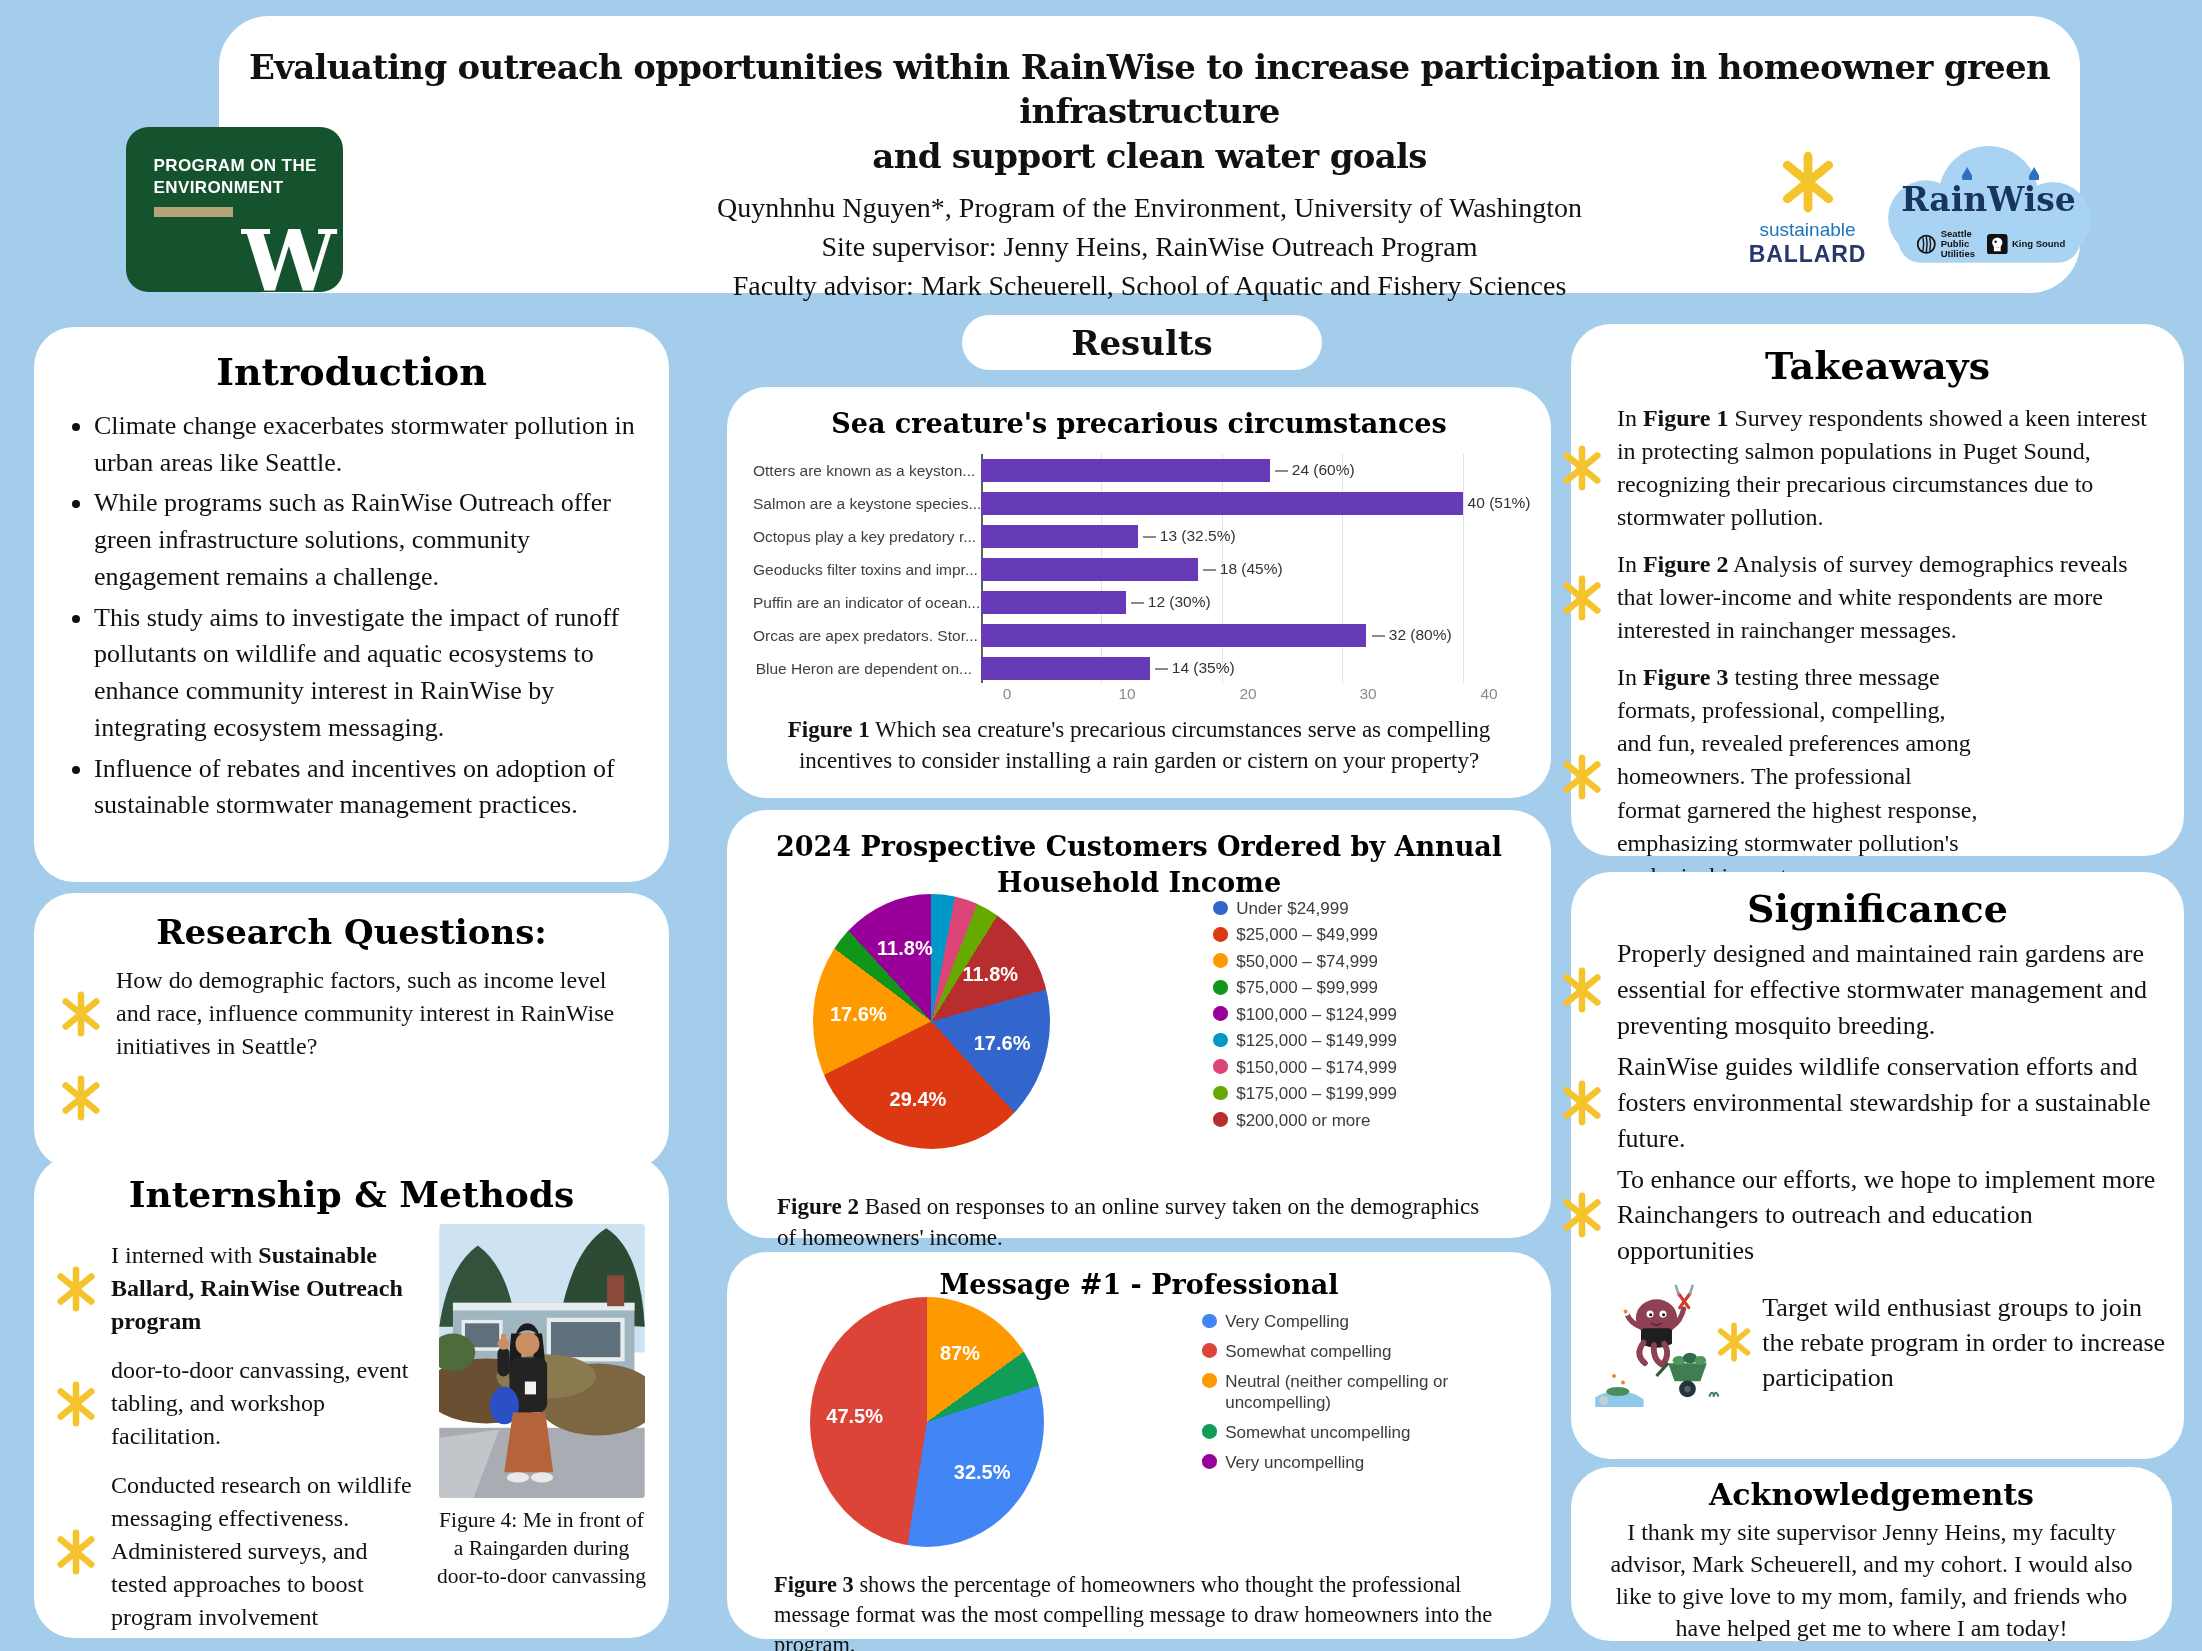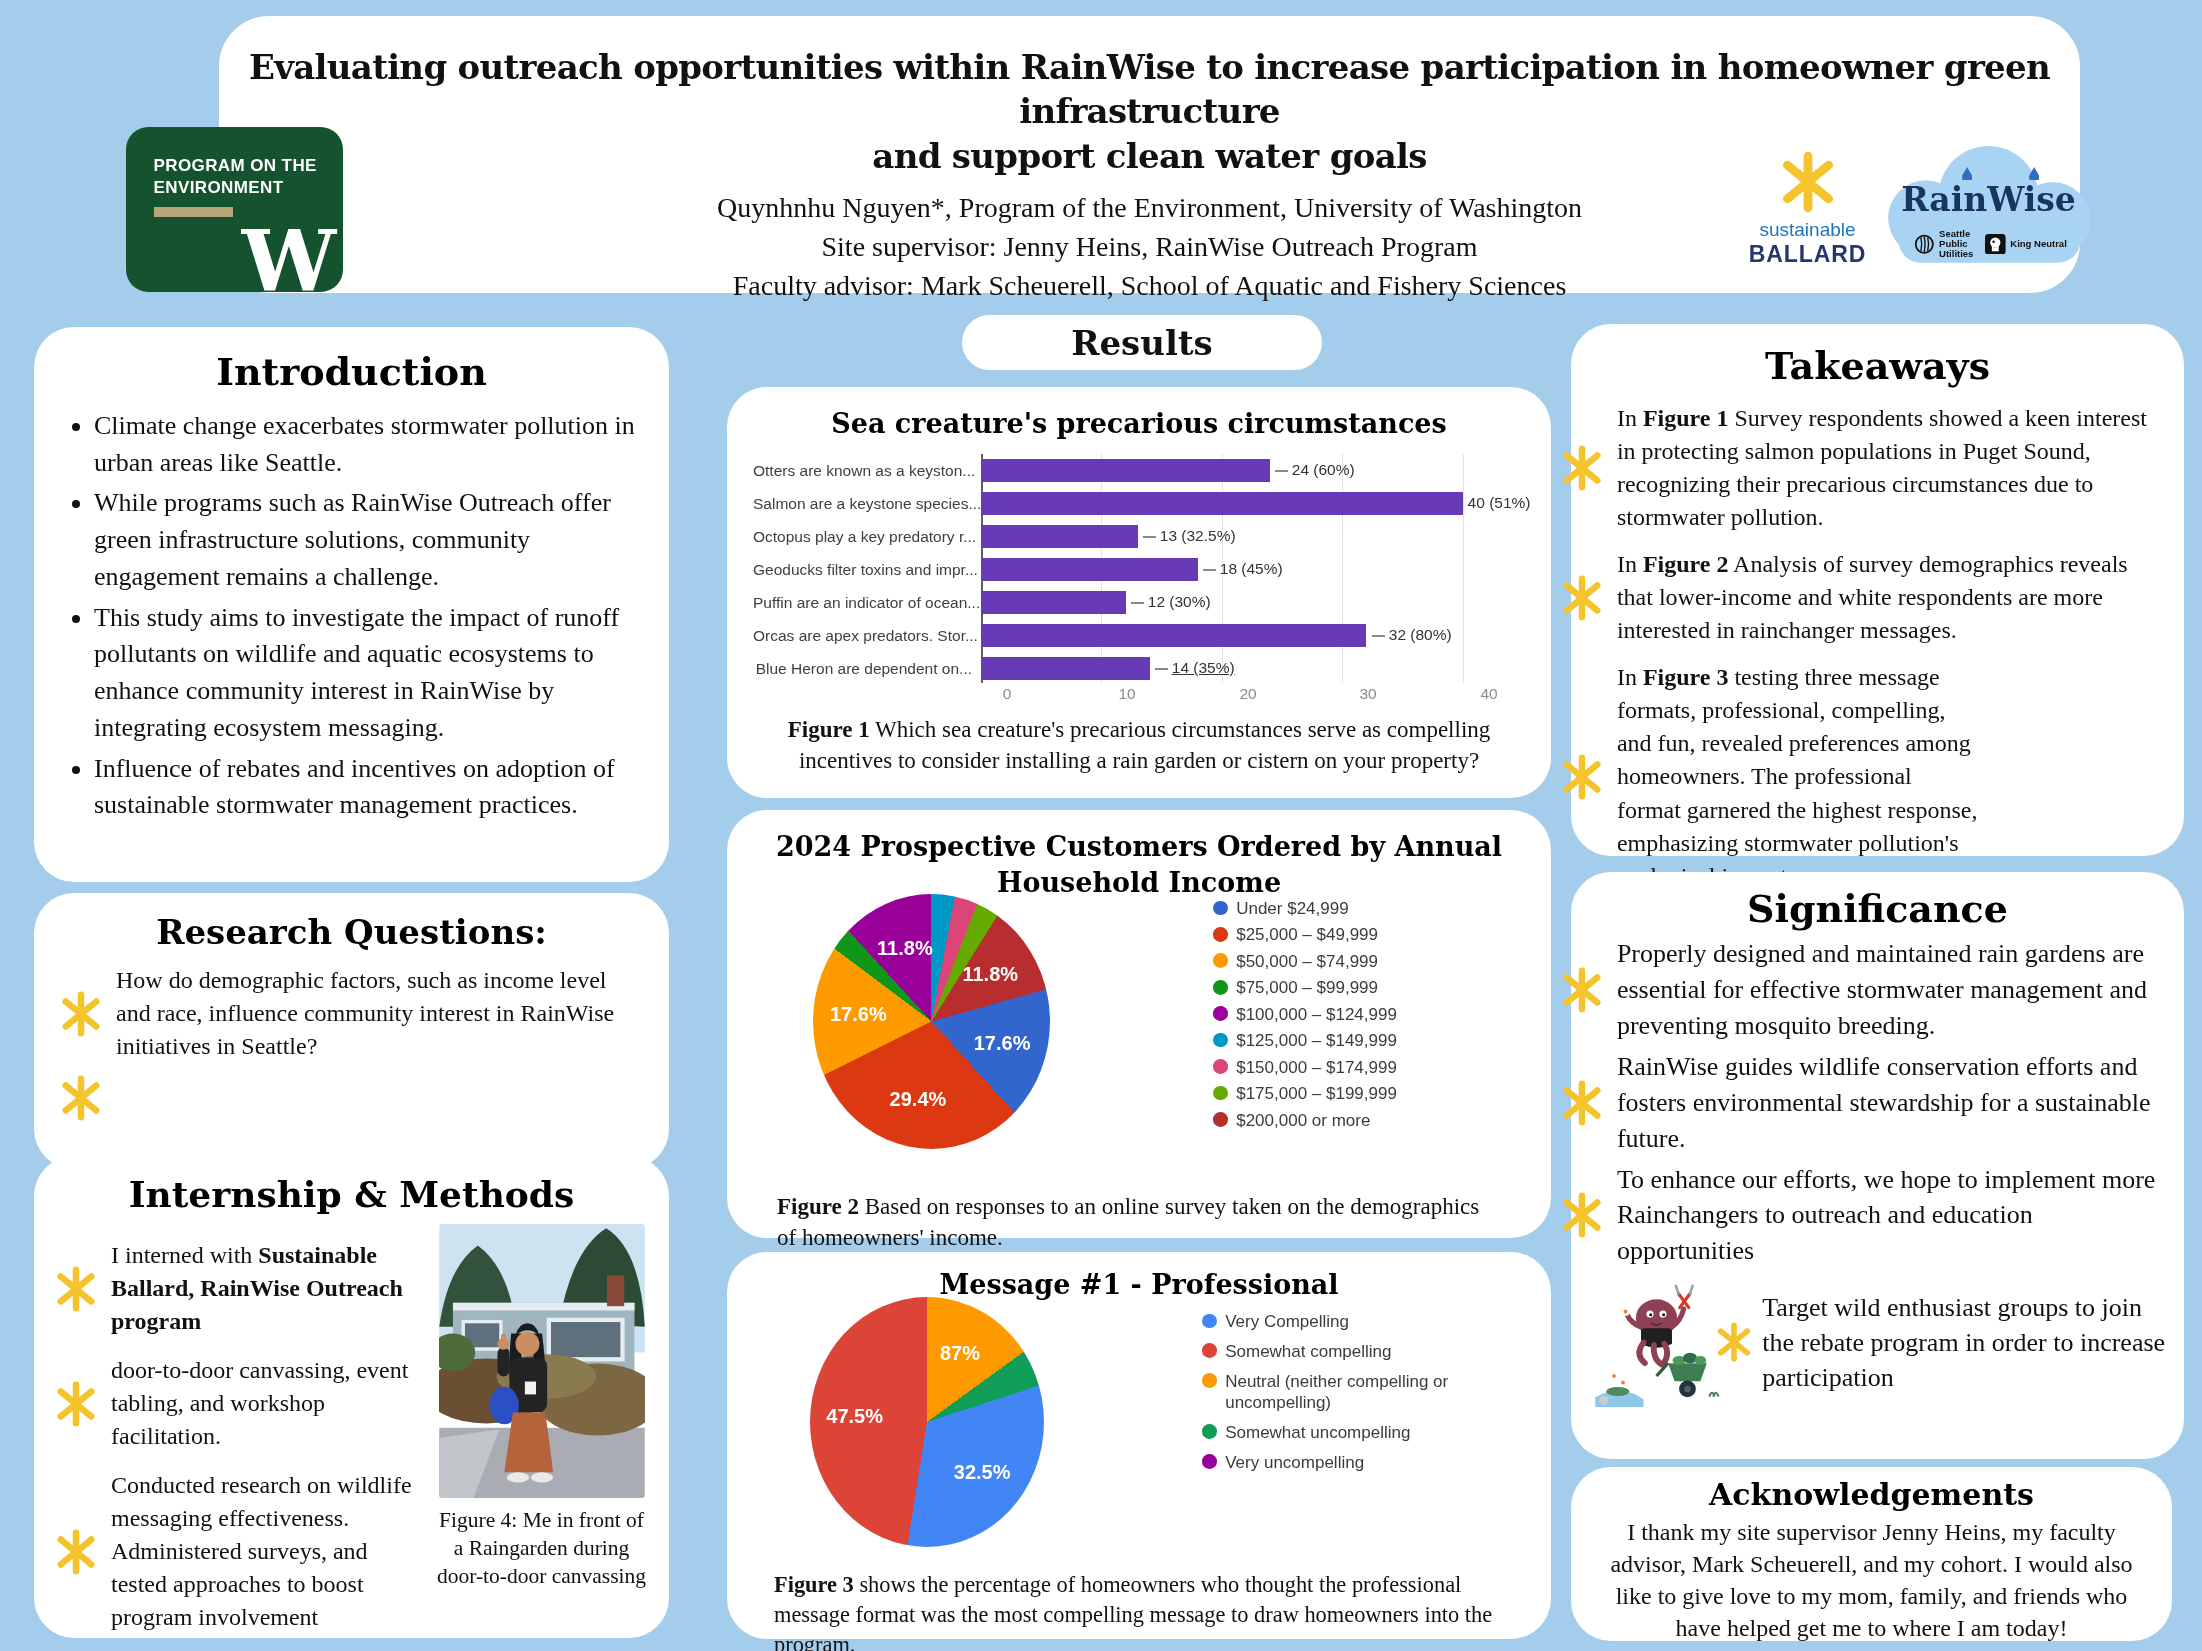--- a/index.html
+++ b/index.html
@@ -187,21 +187,21 @@
           <div>Utilities</div>
         </div>
       </div>
       <div class="kc">
         <svg width="20.6" height="20.6" viewBox="0 0 24 24">
           <rect x="0" y="0" width="24" height="24" rx="4" fill="#111"></rect>
           <circle cx="12" cy="10" r="6" fill="#fff"></circle>
           <circle cx="10" cy="9" r="1.4" fill="#111"></circle>
           <path d="M8 14 q4 4 8 0 v6 h-8 z" fill="#fff"></path>
         </svg>
-        <div class="kc-text">King Neutral</div>
+        <div class="kc-text">King Sound</div>
       </div>
     </div>
   </div>
 
   <div class="results-pill">
     <span>Results</span>
   </div>
 
   <section class="card intro">
     <h2>Introduction</h2>
@@ -358,21 +358,21 @@
             <div class="blab">Orcas are apex predators. Stor...</div>
             <div class="btrack">
               <div class="bbar" style="width: 385px; background: rgb(103, 58, 183);"></div>
               <span class="bval dash" style="left: 391px;">32 (80%)</span>
             </div>
           </div>
           <div class="brow">
             <div class="blab">Blue Heron are dependent on...</div>
             <div class="btrack">
               <div class="bbar" style="width: 169px; background: rgb(103, 58, 183);"></div>
-              <span class="bval dash" style="left: 174px; text-decoration: underline;">14 (35%)</span>
+              <span class="bval dash" style="left: 174px;">14 (35%)</span>
             </div>
           </div>
           <div class="bticks">
             <span style="left: 0px;">0</span>
             <span style="left: 120px;">10</span>
             <span style="left: 241px;">20</span>
             <span style="left: 361px;">30</span>
             <span style="left: 482px;">40</span>
           </div>
         </div>

